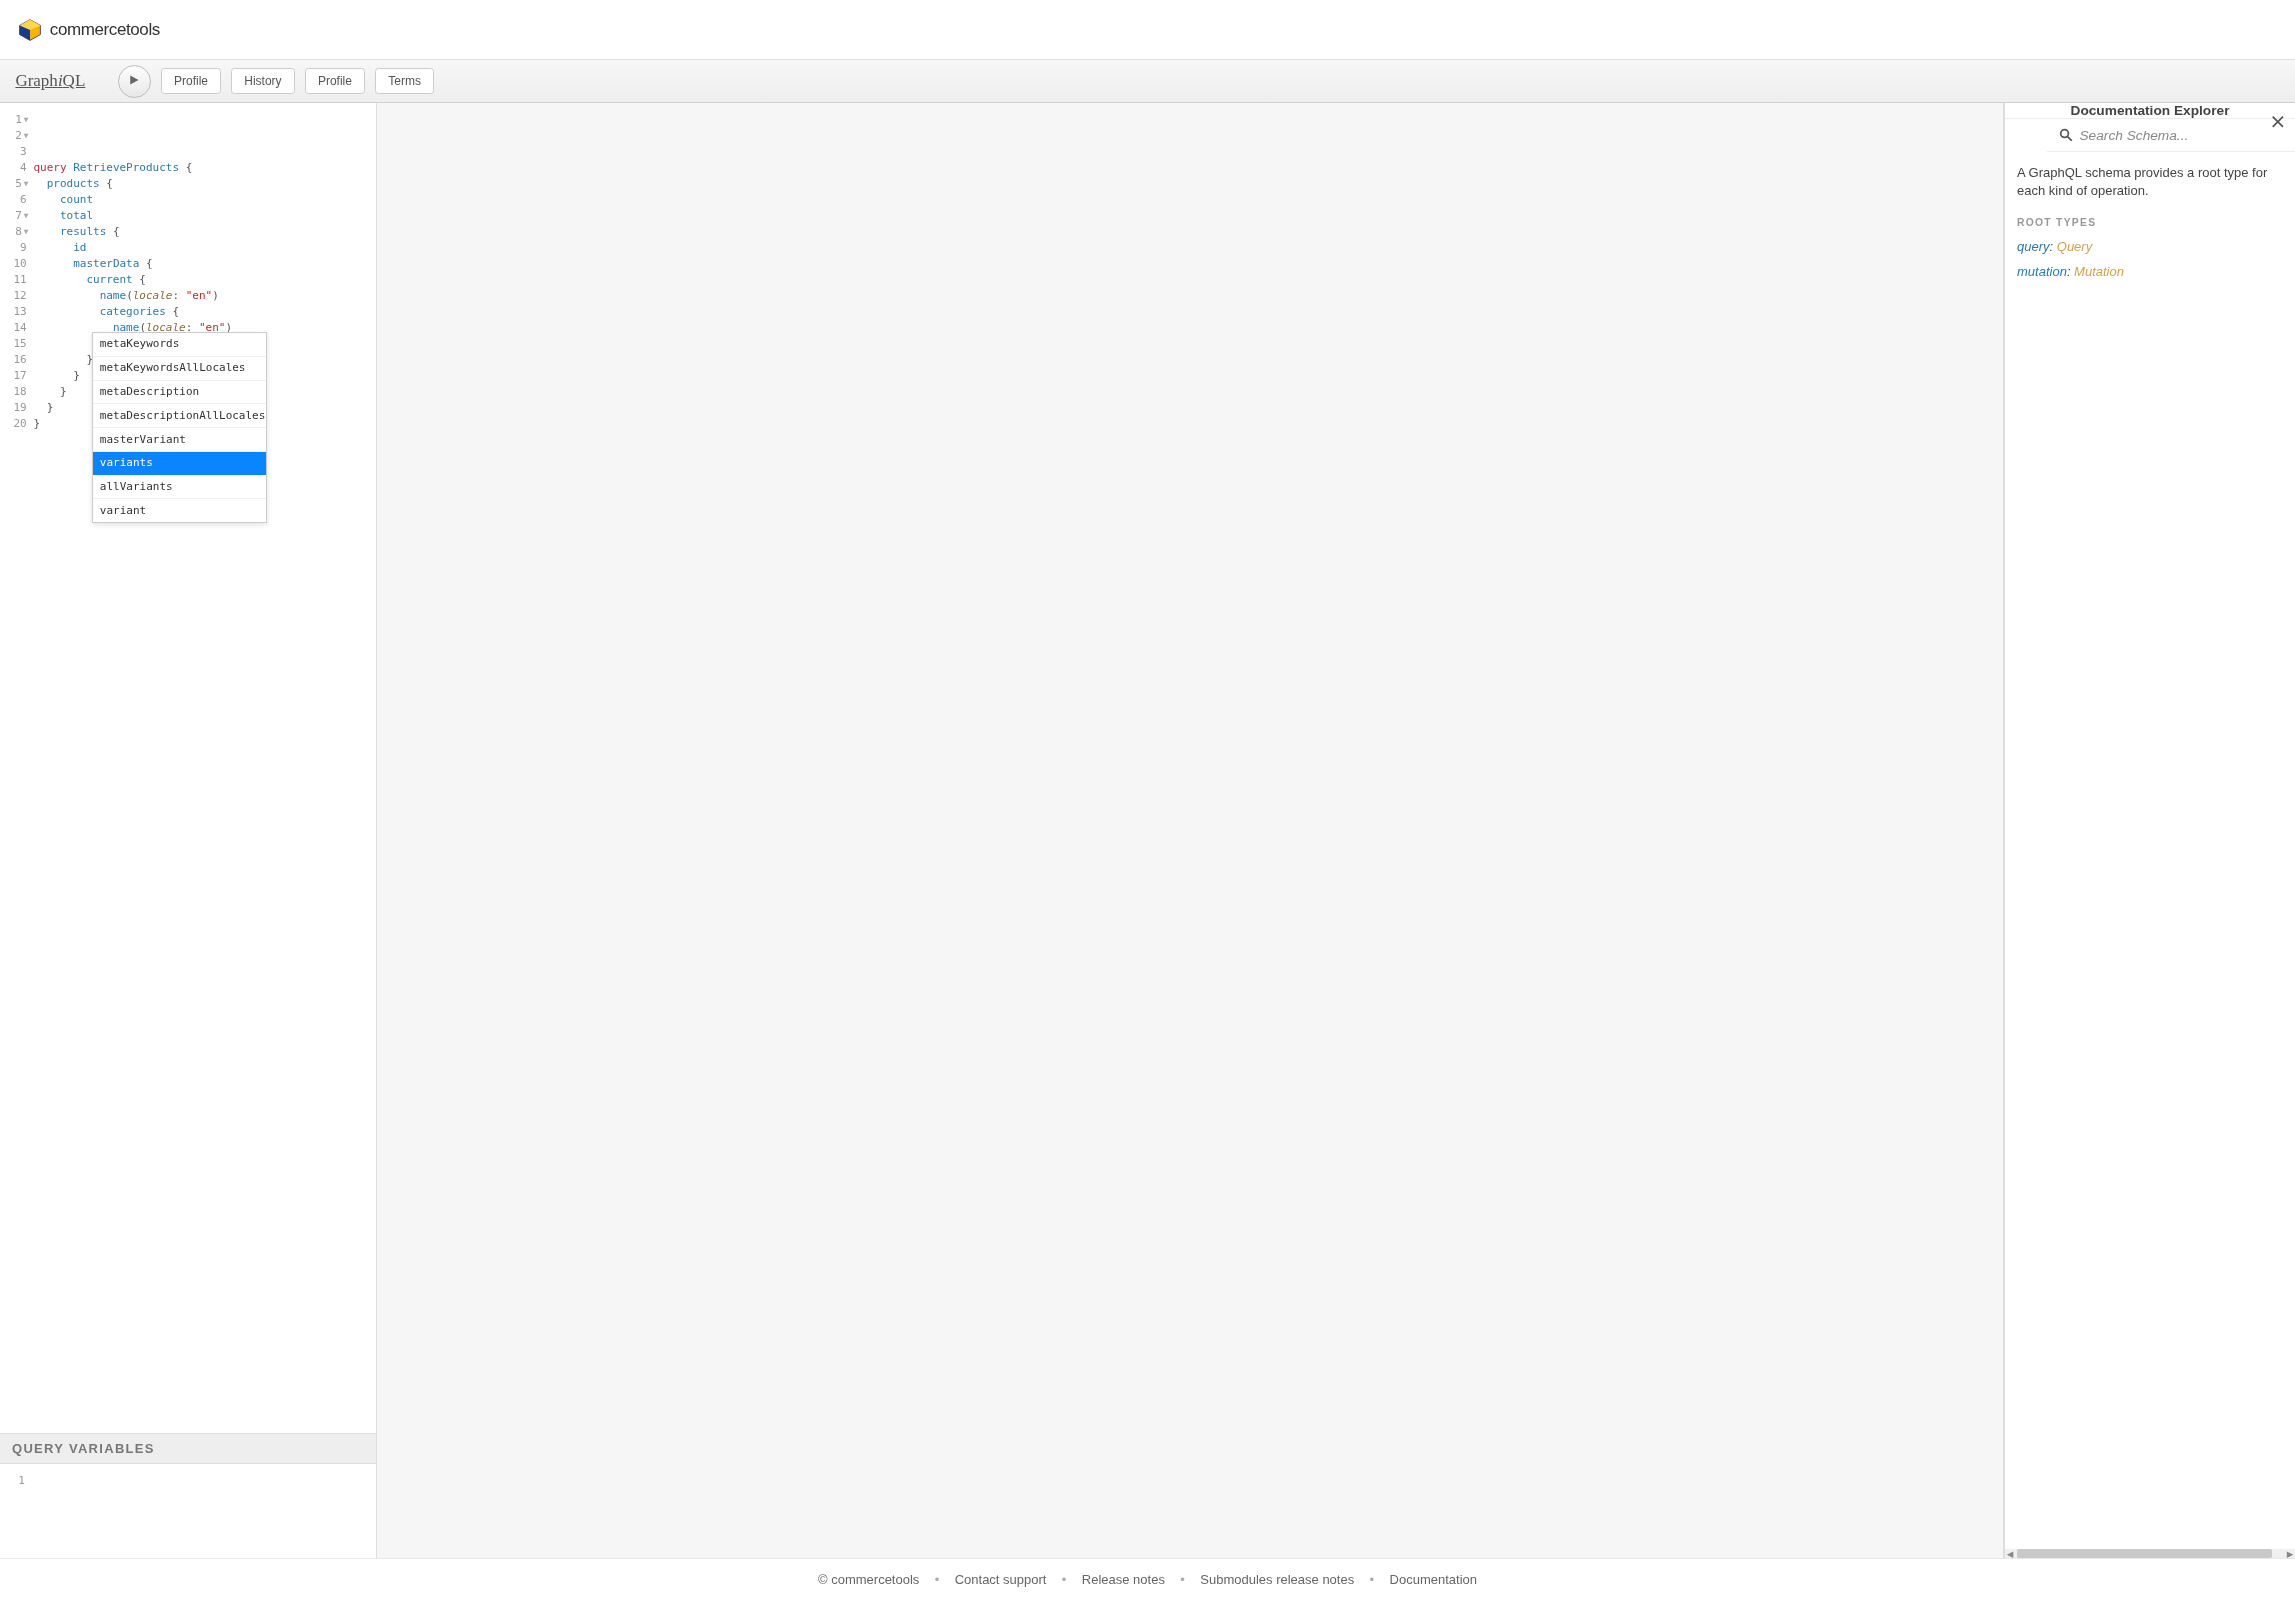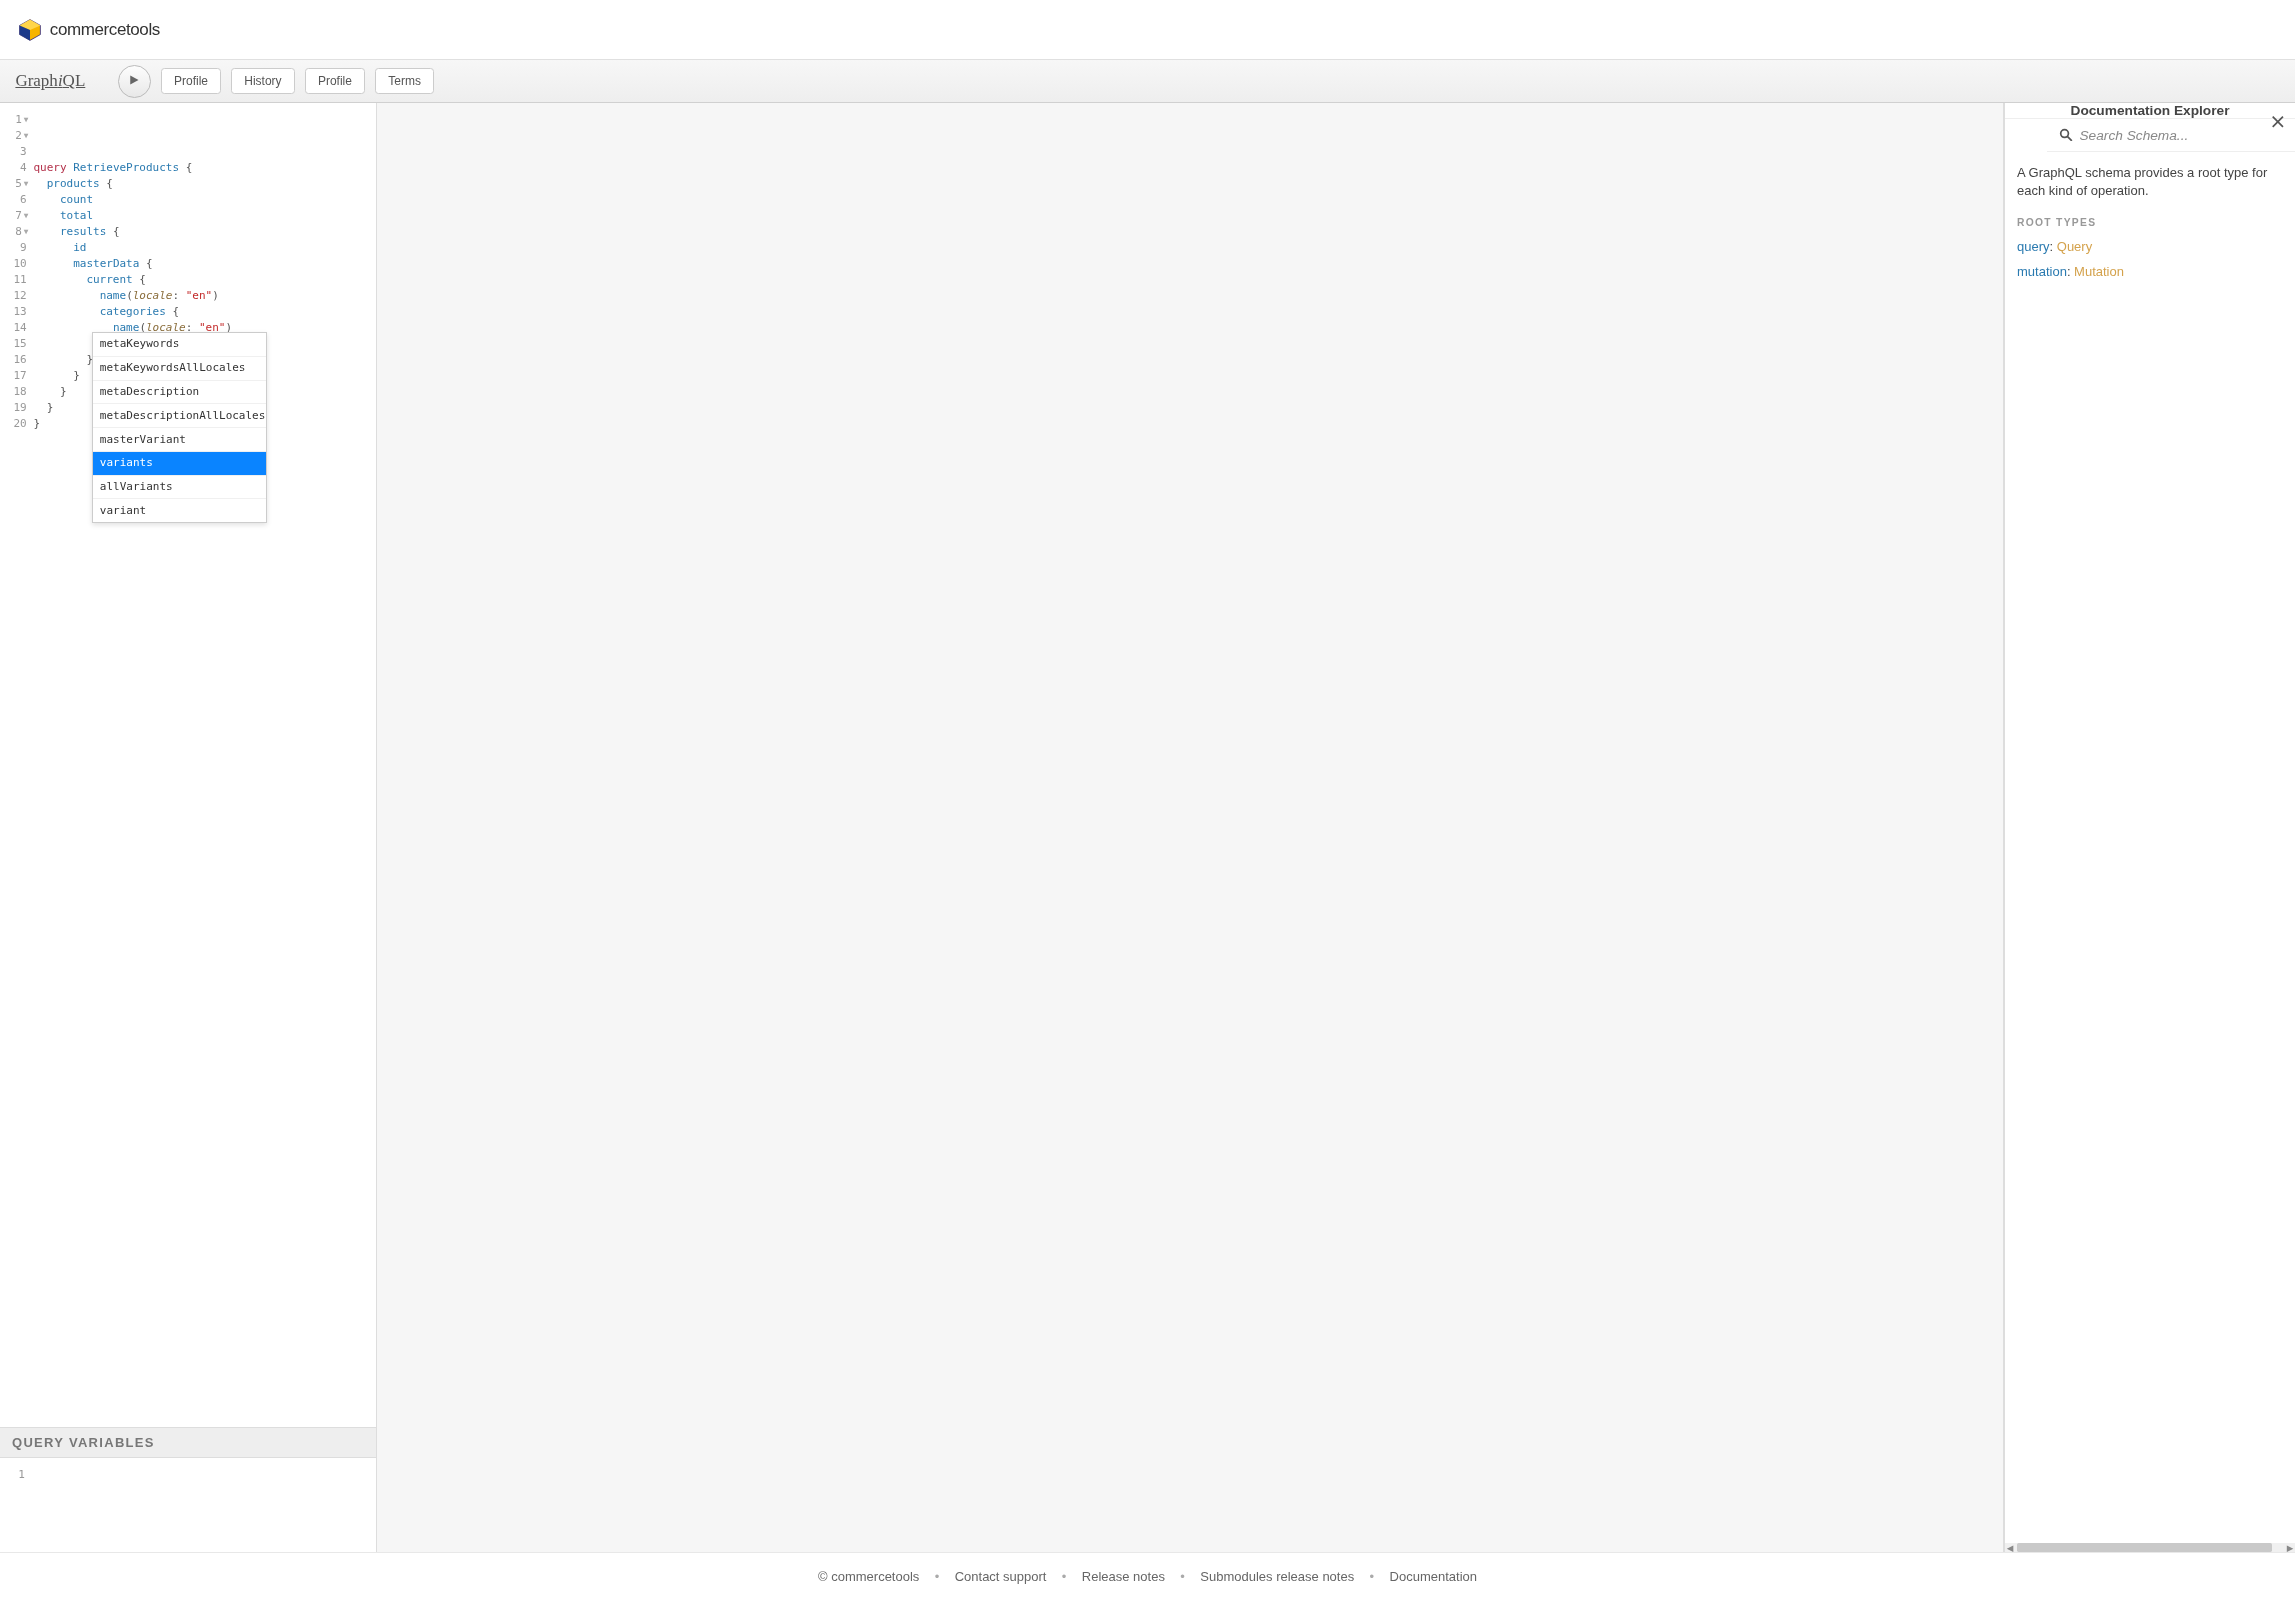--- a/index.html
+++ b/index.html
@@ -123,39 +123,39 @@
     border: none; outline: none; font-size: 13.7px; color: #333; flex: 1;
     font-style: italic; background: transparent;
   }
   .doc-search input::placeholder { color: #888; font-style: italic; }
   .doc-body { padding: 12px; font-size: 13px; color: #444; flex: 1; overflow: auto; }
   .doc-desc { margin-bottom: 17px; line-height: 1.4; }
   .doc-section-title {
     font-size: 10.3px; letter-spacing: 1.3px; color: #999; font-weight: 600;
     text-transform: uppercase; margin-bottom: 10.3px;
   }
-  .doc-row { margin-bottom: 10.3px; }
+  .doc-row { margin-bottom: 10.3px; font-style: italic; }
   .doc-field { color: #2a7ab0; }
   .doc-type { color: #d4a24c; }
   .doc-scrollbar {
     height: 8.6px; background: #f0f0f0; position: relative;
   }
   .doc-scrollbar .thumb {
     position: absolute; left: 12px; width: 88%; height: 100%;
     background: #c9c9c9; border-radius: 1.7px;
   }
   .doc-scrollbar .arrow { position: absolute; top: -0.9px; font-size: 8.6px; color: #888; }
   .doc-scrollbar .arrow.left { left: 1.7px; }
   .doc-scrollbar .arrow.right { right: 1.7px; }
 
   
   .footer {
     display: flex; align-items: center; justify-content: center; gap: 15.4px;
     padding: 12px; border-top: 0.9px solid #e8e8e8; background: #fff;
-    font-size: 13px; color: #666; height: 47px;
+    font-size: 13px; color: #666; height: 41px;
   }
   .footer .sep { color: #aaa; }
   .footer a { color: #666; cursor: pointer; }
 
   .caret-down { width: 0; height: 0; border-left: 4.3px solid transparent; border-right: 4.3px solid transparent; border-top: 5.1px solid #888; display: inline-block; }
 </style>
 </head>
 <body>
 
 <div class="top-header">

